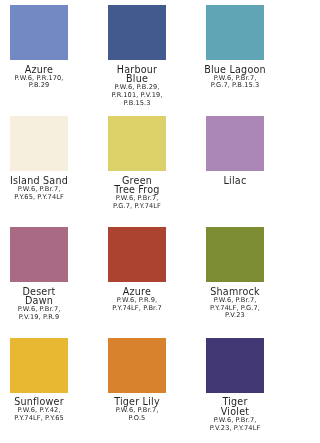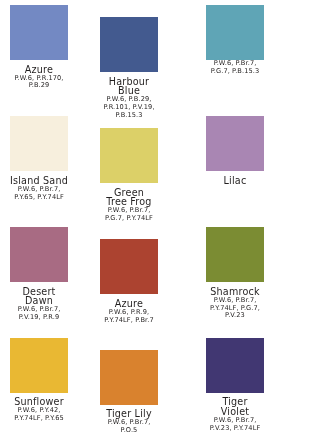--- a/index.html
+++ b/index.html
@@ -6,21 +6,21 @@
   html,body{margin:0;padding:0;}
   body{
     width:275px;height:443px;overflow:hidden;
     background:#ffffff;
     font-family:"DejaVu Sans", sans-serif;
     -webkit-font-smoothing:antialiased;
   }
   .grid{position:relative;width:275px;height:323px;}
   .cell{position:absolute;width:98px;}
   .c0{left:-10px;}
-  .c1{left:80px;margin-top:12px;}
+  .c1{left:88px;}
   .c2{left:186px;}
   .r0{top:5px;}
   .r1{top:116.2px;}
   .r2{top:227.2px;}
   .r3{top:337.6px;}
   .swatch{width:58px;height:55px;margin:0 auto;}
   .name,.codes{transform:translateZ(0);}
   .name{
     text-align:center;color:#221f1f;
     font-size:9.6px;line-height:9.7px;letter-spacing:0.2px;
@@ -53,20 +53,23 @@
       <div>Blue</div>
     </div>
     <div class="codes">
       <div>P.W.6, P.B.29,</div>
       <div>P.R.101, P.V.19,</div>
       <div>P.B.15.3</div>
     </div>
   </div>
   <div class="cell r0 c2">
     <div class="swatch" style="background: rgb(95, 165, 182);"></div>
+    <div class="name">
+      <div>Blue Lagoon</div>
+    </div>
     <div class="codes">
       <div>P.W.6, P.Br.7,</div>
       <div>P.G.7, P.B.15.3</div>
     </div>
   </div>
   <div class="cell r1 c0">
     <div class="swatch" style="background: rgb(247, 239, 221);"></div>
     <div class="name">
       <div>Island Sand</div>
     </div>

